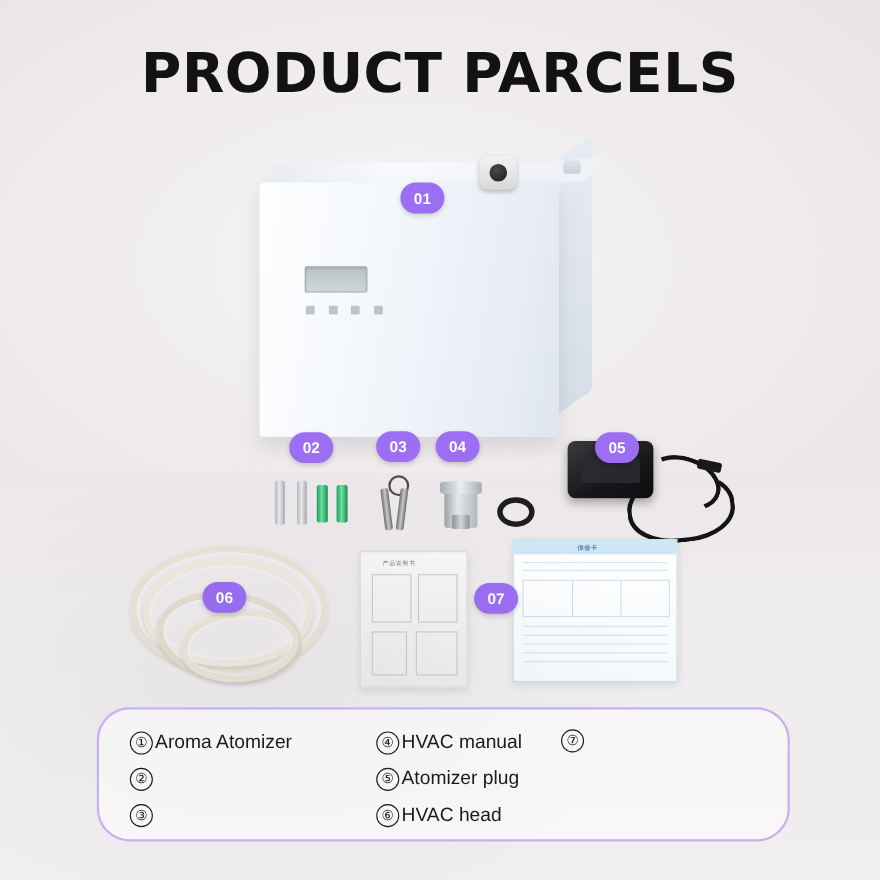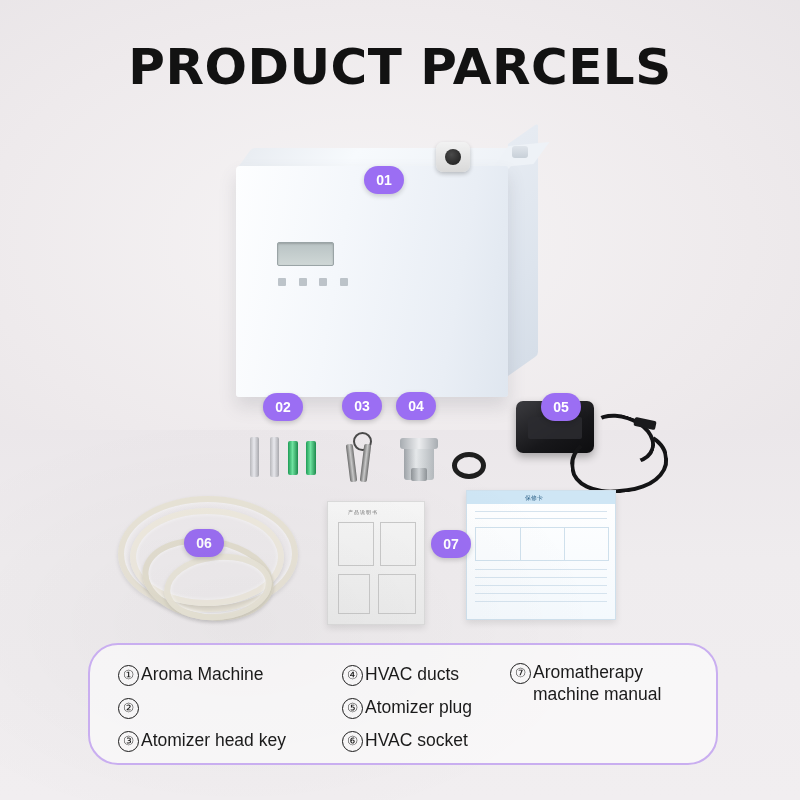--- a/index.html
+++ b/index.html
@@ -271,44 +271,42 @@
   <div class="badge" style="left:541px;top:393px;">05</div>
   <div class="badge" style="left:184px;top:529px;">06</div>
   <div class="badge" style="left:431px;top:530px;">07</div>
 
   <div class="wallshadow"></div>
 
   <div class="legend">
     <div class="col colA">
       <div class="li">
         <span class="num">①</span>
-        <span>Aroma Machine</span>
+        <span>Aroma Atomizer</span>
       </div>
       <div class="li">
         <span class="num">②</span>
       </div>
       <div class="li">
         <span class="num">③</span>
-        <span>Atomizer head key</span>
       </div>
     </div>
     <div class="col colB">
       <div class="li">
         <span class="num">④</span>
-        <span>HVAC ducts</span>
+        <span>HVAC manual</span>
       </div>
       <div class="li">
         <span class="num">⑤</span>
         <span>Atomizer plug</span>
       </div>
       <div class="li">
         <span class="num">⑥</span>
-        <span>HVAC socket</span>
+        <span>HVAC head</span>
       </div>
     </div>
     <div class="col colC">
       <div class="li">
         <span class="num">⑦</span>
-        <span>Aromatherapy machine manual</span>
       </div>
     </div>
   </div>
 </div>
 
 </body></html>

